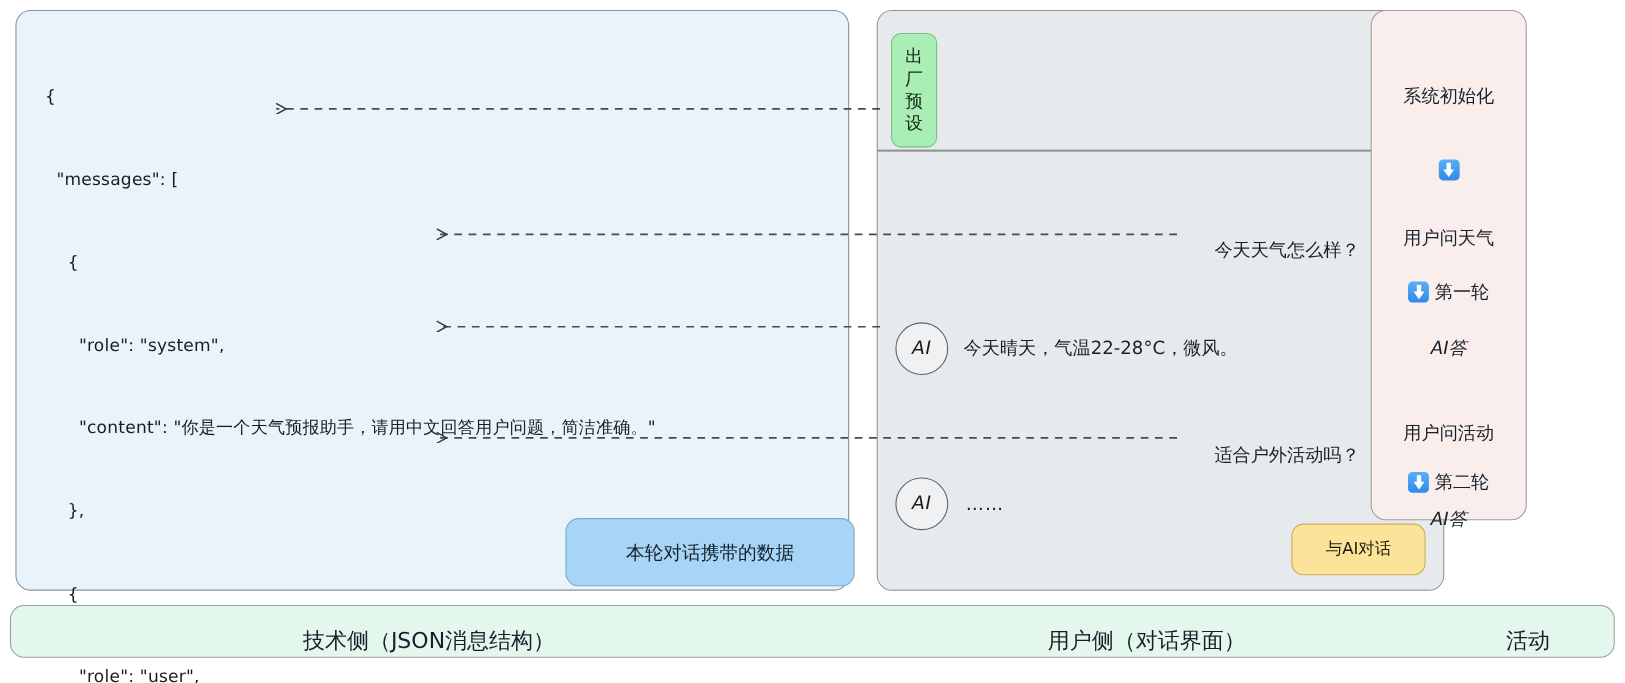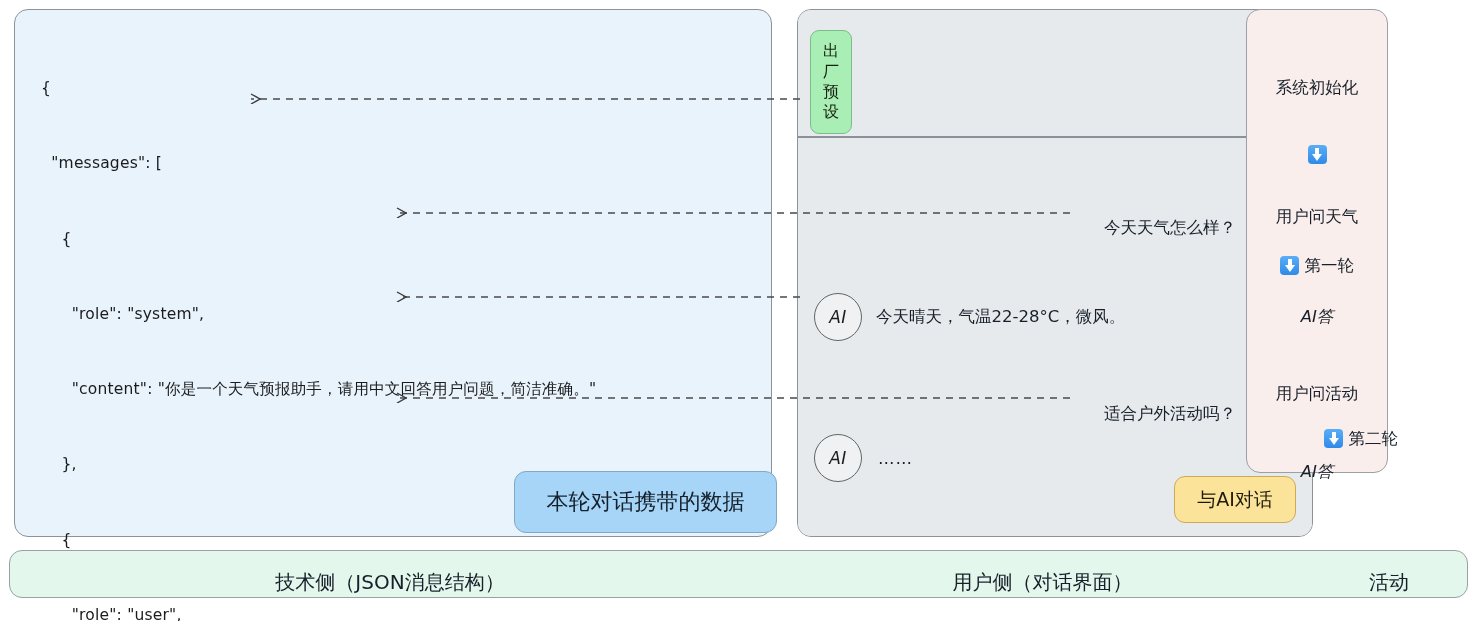--- a/index.html
+++ b/index.html
@@ -27,21 +27,21 @@
     white-space:pre;letter-spacing:.2px;
   }
   .jline{height:25px;white-space:pre;}
 
   
   #data-badge{
     position:absolute;left:499px;top:461px;width:263px;height:62px;
     box-sizing:border-box;
     background:#a6d5f7;border:1.4px solid #7fa9c9;border-radius:12px;
     display:flex;align-items:center;justify-content:center;
-    font-size:22px;color:#15202b;
+    font-size:17px;color:#15202b;
   }
 
   
   #chat-panel{
     left:797px;top:9px;width:516px;height:528px;
     background:#e6eaec;border-color:#8d9399;overflow:hidden;
   }
   #preset-row{
     position:absolute;left:0;top:0;width:100%;height:126px;
     background:#e6eaec;
@@ -78,21 +78,21 @@
   #msg-a1 .bubble-txt{margin-left:14px;}
   #msg-u2{right:14px;top:252px;}
   #msg-u2 .bubble-txt{margin-right:14px;}
   #msg-a2{left:16px;top:296px;}
   #msg-a2 .bubble-txt{margin-left:16px;letter-spacing:1px;}
   #chat-badge{
     position:absolute;right:16px;bottom:13px;width:122px;height:47px;
     box-sizing:border-box;
     background:#fbe49a;border:1.4px solid #cdab56;border-radius:11px;
     display:flex;align-items:center;justify-content:center;
-    font-size:19px;color:#1d1a0b;
+    font-size:15px;color:#1d1a0b;
   }
 
   
   #flow-panel{
     left:1246px;top:9px;width:142px;height:464px;
     background:#faeeec;border-color:#9aa0a6;
   }
   .flow-item{
     position:absolute;left:0;width:100%;
     text-align:center;font-size:16.5px;color:#17202a;
@@ -111,21 +111,21 @@
     content:"";position:absolute;left:4.5px;top:9px;
     border-left:5px solid transparent;border-right:5px solid transparent;
     border-top:7px solid #fff;
   }
   #f-sys{top:67px;}
   #f-a1{top:135px;}
   #f-q1{top:196px;}
   #f-r1{top:245px;}
   #f-ans1{top:296px;}
   #f-q2{top:373px;}
-  #f-r2{top:418px;padding-left:44px;}
+  #f-r2{top:418px;}
   #f-ans2{top:451px;}
   .round-lbl{font-size:16.5px;}
 
   
   #footer{
     position:absolute;left:9px;top:550px;width:1459px;height:48px;
     box-sizing:border-box;
     background:#e4f7ec;border:1.4px solid #9aa0a6;border-radius:13px;
   }
   .foot-lbl{position:absolute;top:0;height:62px;display:flex;align-items:center;

